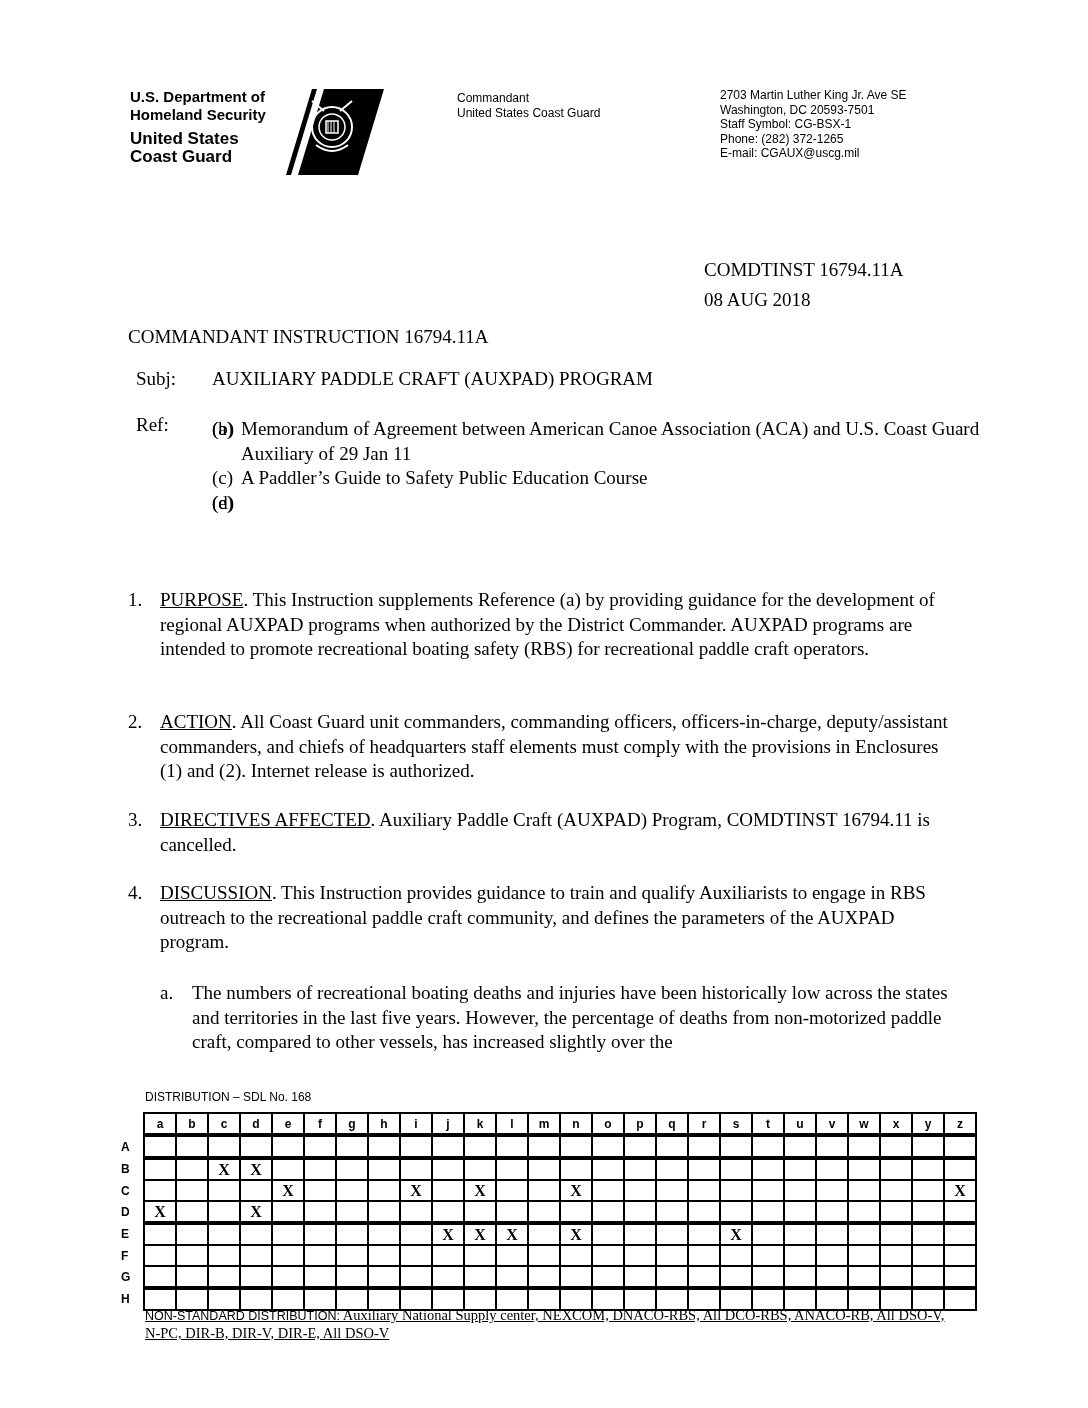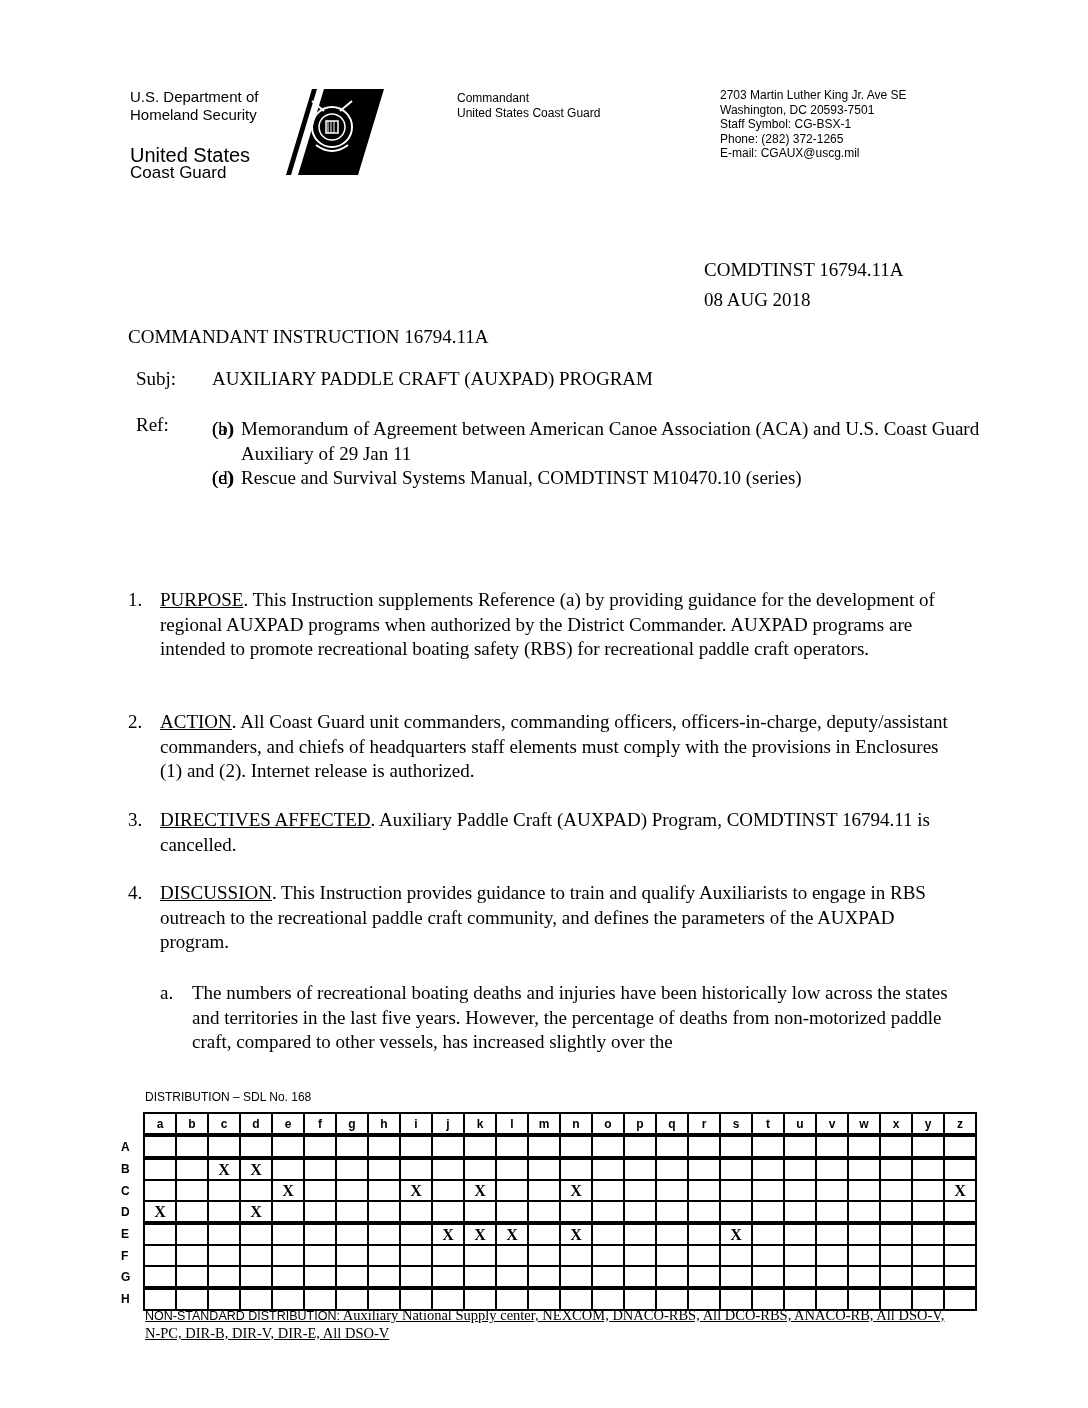--- a/index.html
+++ b/index.html
@@ -1,23 +1,23 @@
 <!DOCTYPE html>
 <html><head>
 <meta charset="utf-8">
 <style>
   html, body { margin: 0; padding: 0; background: #ffffff; }
   body { width: 1088px; height: 1408px; position: relative; overflow: hidden; color: #000; }
   .sans { font-family: "Liberation Sans", "DejaVu Sans", sans-serif; }
   .serif { font-family: "Liberation Serif", "DejaVu Serif", serif; }
 
   
-  #agency { position: absolute; left: 130px; top: 88px; font-weight: normal; }
+  #agency { position: absolute; left: 130px; top: 88px; font-weight: bold; }
   #agency .dept { font-size: 15px; line-height: 18px; }
-  #agency .uscg { font-size: 20px; line-height: 18px; margin-top: 22px; }
+  #agency .uscg { font-size: 17px; line-height: 18px; margin-top: 6px; }
   #seal { position: absolute; left: 272px; top: 89px; width: 112px; height: 86px; }
   #sender { position: absolute; left: 457px; top: 91px; font-size: 12px; line-height: 15px; }
   #address { position: absolute; left: 720px; top: 88px; font-size: 12px; line-height: 14.5px; }
 
   
   #ids { position: absolute; left: 704px; top: 255px; font-size: 19px; line-height: 30px; }
 
   #instr-title { position: absolute; left: 128px; top: 326px; font-size: 19px; }
 
   #subj { position: absolute; left: 136px; top: 368px; font-size: 19px; }
@@ -101,23 +101,23 @@
 
 <div id="subj" class="serif">
   <span class="lbl">Subj:</span><span>AUXILIARY PADDLE CRAFT (AUXPAD) PROGRAM</span>
 </div>
 
 <div id="refs" class="serif">
   <span class="lbl">Ref:</span>
   <ul>
     <li><span class="k">(a)</span></li>
     <li><span class="k">(b)</span><span>Memorandum of Agreement between American Canoe Association (ACA) and U.S. Coast Guard Auxiliary of 29 Jan 11</span></li>
-    <li><span class="k">(c)</span></li>
+    <li><span class="k">(c)</span><span>A Paddler’s Guide to Safety Public Education Course</span></li>
     <li><span class="k">(d)</span></li>
-    <li><span class="k">(e)</span><span>Rescue and Survival Systems Manual, COMDTINST M10470.10 (series)</span></li>
+    <li><span class="k">(e)</span></li>
   </ul>
 </div>
 
 <div id="p1" class="para serif">
   <span class="num">1.</span>
   <div class="body"><span class="head">PURPOSE</span><span>.  This Instruction supplements Reference (a) by providing guidance for the development of regional AUXPAD programs when authorized by the District Commander. AUXPAD programs are intended to promote recreational boating safety (RBS) for recreational paddle craft operators.</span></div>
 </div>
 
 <div id="p2" class="para serif">
   <span class="num">2.</span>

